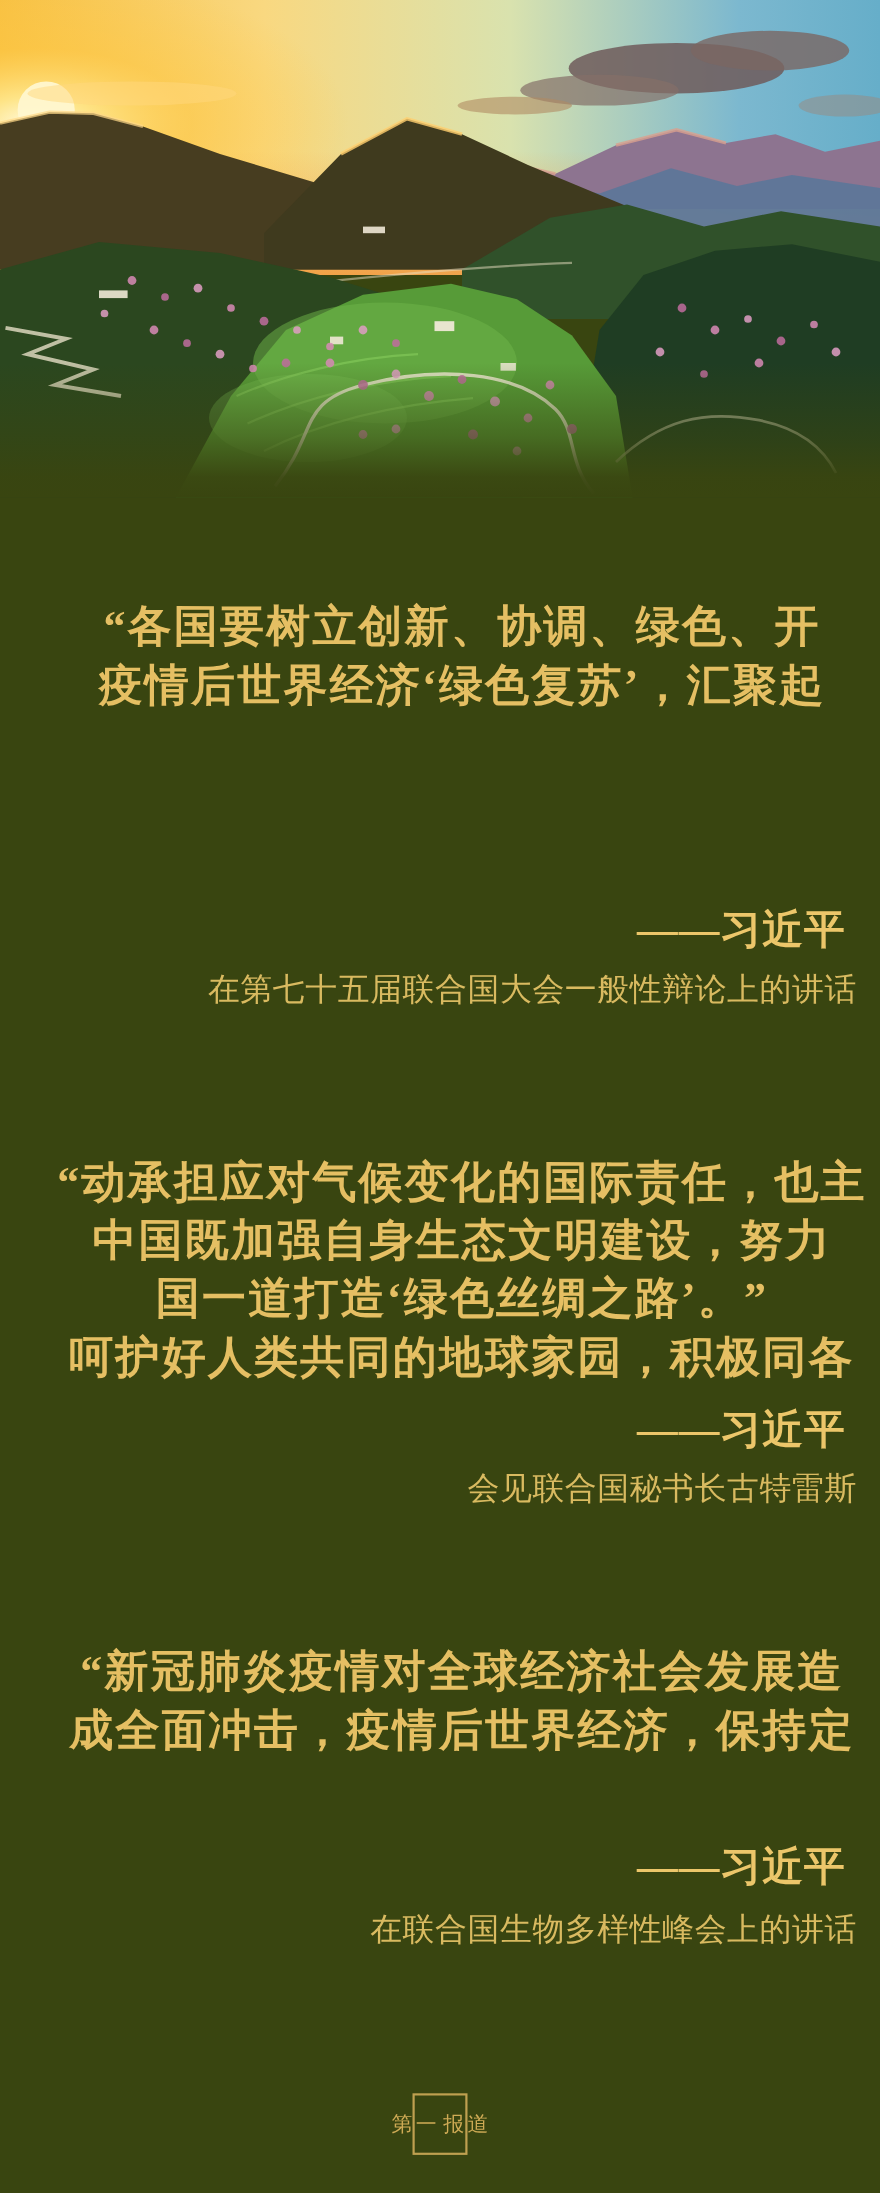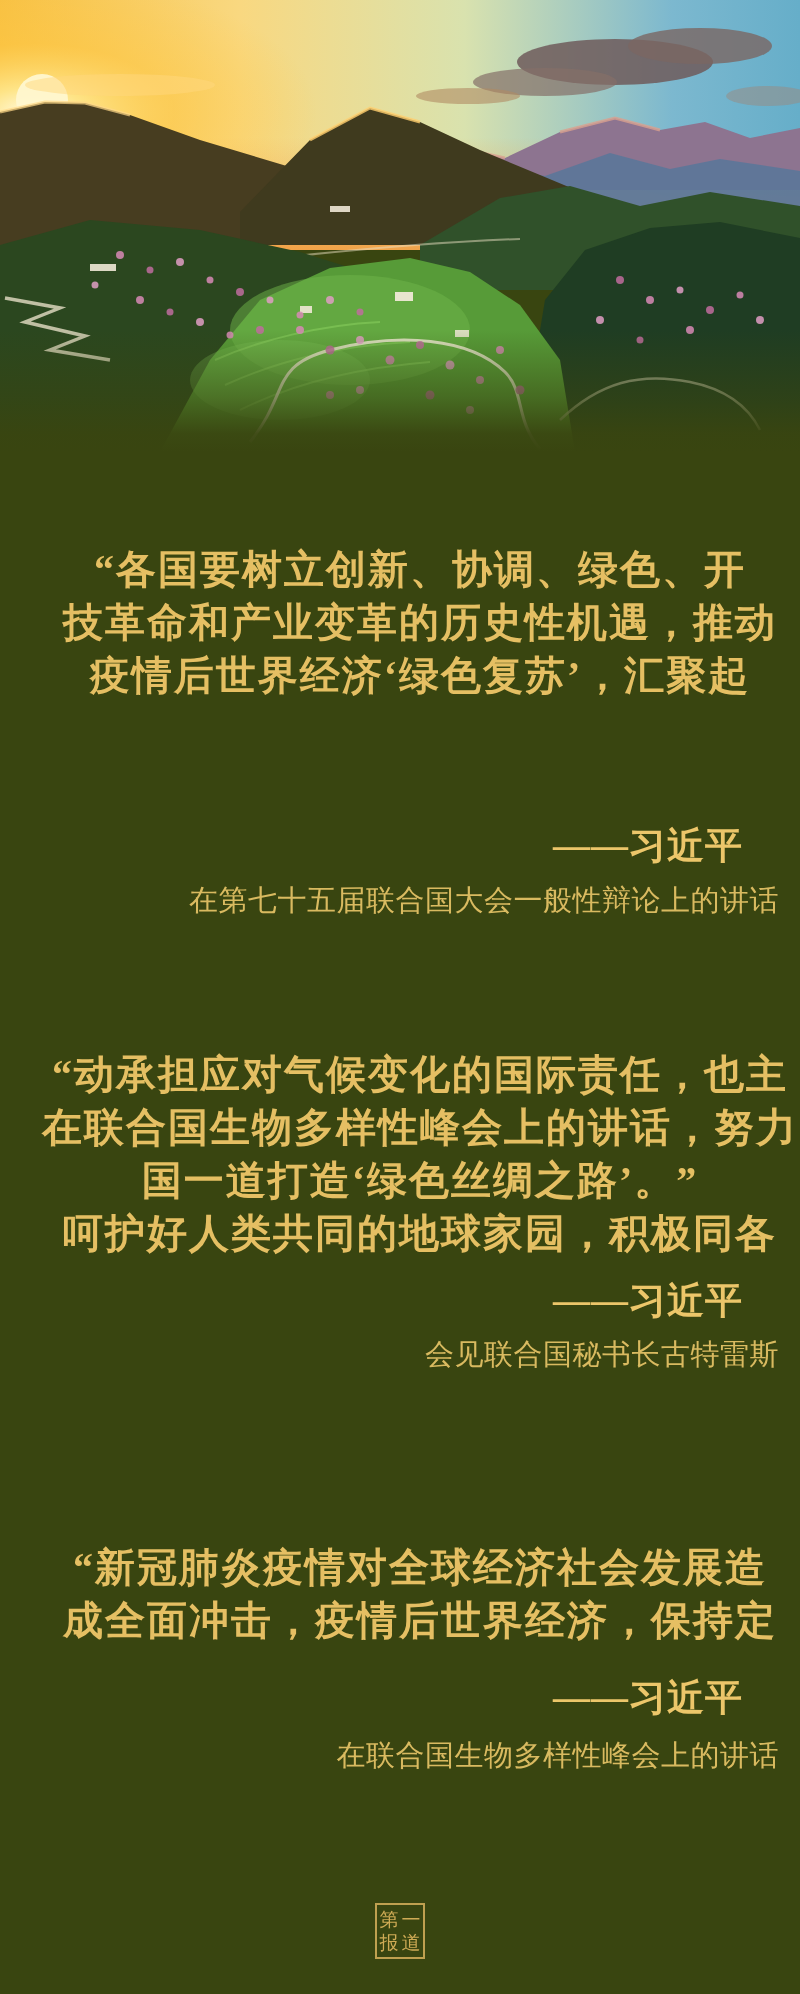--- a/index.html
+++ b/index.html
@@ -17,35 +17,35 @@
     padding-left:40px;
     font-size:40px;line-height:53px;
     font-weight:700;
     color:#e5bf63;
     letter-spacing:2px;
     white-space:nowrap;
     text-align:center;
   }
   .attr{
     position:absolute;left:0;width:800px;box-sizing:border-box;
-    padding-right:57px;text-align:right;
+    padding-right:31px;text-align:right;
     font-size:37px;line-height:44px;font-weight:700;
     color:#ecc66a;letter-spacing:1px;
   }
   .src{
     position:absolute;left:0;width:800px;box-sizing:border-box;
     padding-right:21px;text-align:right;
     font-size:29px;line-height:36px;font-weight:400;
     color:#d9ba60;letter-spacing:0.5px;
   }
   .logo{
     position:absolute;top:1903px;left:375px;
     width:46px;height:52px;
     border:2px solid #bfa050;
-    display:flex;flex-direction:column;align-items:center;justify-content:center;
+    display:flex;align-items:center;justify-content:center;
   }
   .logo .row{
     font-size:19px;line-height:23px;
     letter-spacing:3px;padding-left:3px;
     color:#cfab55;font-weight:400;white-space:nowrap;
   }
 </style>
 </head>
 <body>
 
@@ -177,36 +177,35 @@
           <circle cx="640" cy="340" r="3.5" fill="#c06d9e"></circle>
         <circle cx="600" cy="320" r="4" fill="#e09ec4"></circle>
       </g>
 
       <rect x="0" y="330" width="800" height="122" fill="url(#bottomFade)"></rect>
     </svg>
   </div>
 
   <section class="quote" style="top:543px">
     <div class="qline">“各国要树立创新、协调、绿色、开</div>
-    <div class="qline">技革命和产业变革的历史性机遇，推动</div>
     <div class="qline">疫情后世界经济‘绿色复苏’，汇聚起</div>
   </section>
   <div class="attr" style="top:824px">——习近平</div>
   <div class="src" style="top:882px">在第七十五届联合国大会一般性辩论上的讲话</div>
 
   <section class="quote" style="top:1048px">
     <div class="qline">“动承担应对气候变化的国际责任，也主</div>
-    <div class="qline">在联合国生物多样性峰会上的讲话，努力</div>
+    <div class="qline">中国既加强自身生态文明建设，努力</div>
     <div class="qline">国一道打造‘绿色丝绸之路’。”</div>
     <div class="qline">呵护好人类共同的地球家园，积极同各</div>
   </section>
   <div class="attr" style="top:1279px">——习近平</div>
   <div class="src" style="top:1336px">会见联合国秘书长古特雷斯</div>
 
-  <section class="quote" style="top:1541px">
+  <section class="quote" style="top:1493px">
     <div class="qline">“新冠肺炎疫情对全球经济社会发展造</div>
     <div class="qline">成全面冲击，疫情后世界经济，保持定</div>
   </section>
   <div class="attr" style="top:1676px">——习近平</div>
   <div class="src" style="top:1737px">在联合国生物多样性峰会上的讲话</div>
 
   <div class="logo">
     <div class="row">第一</div>
     <div class="row">报道</div>
   </div>

